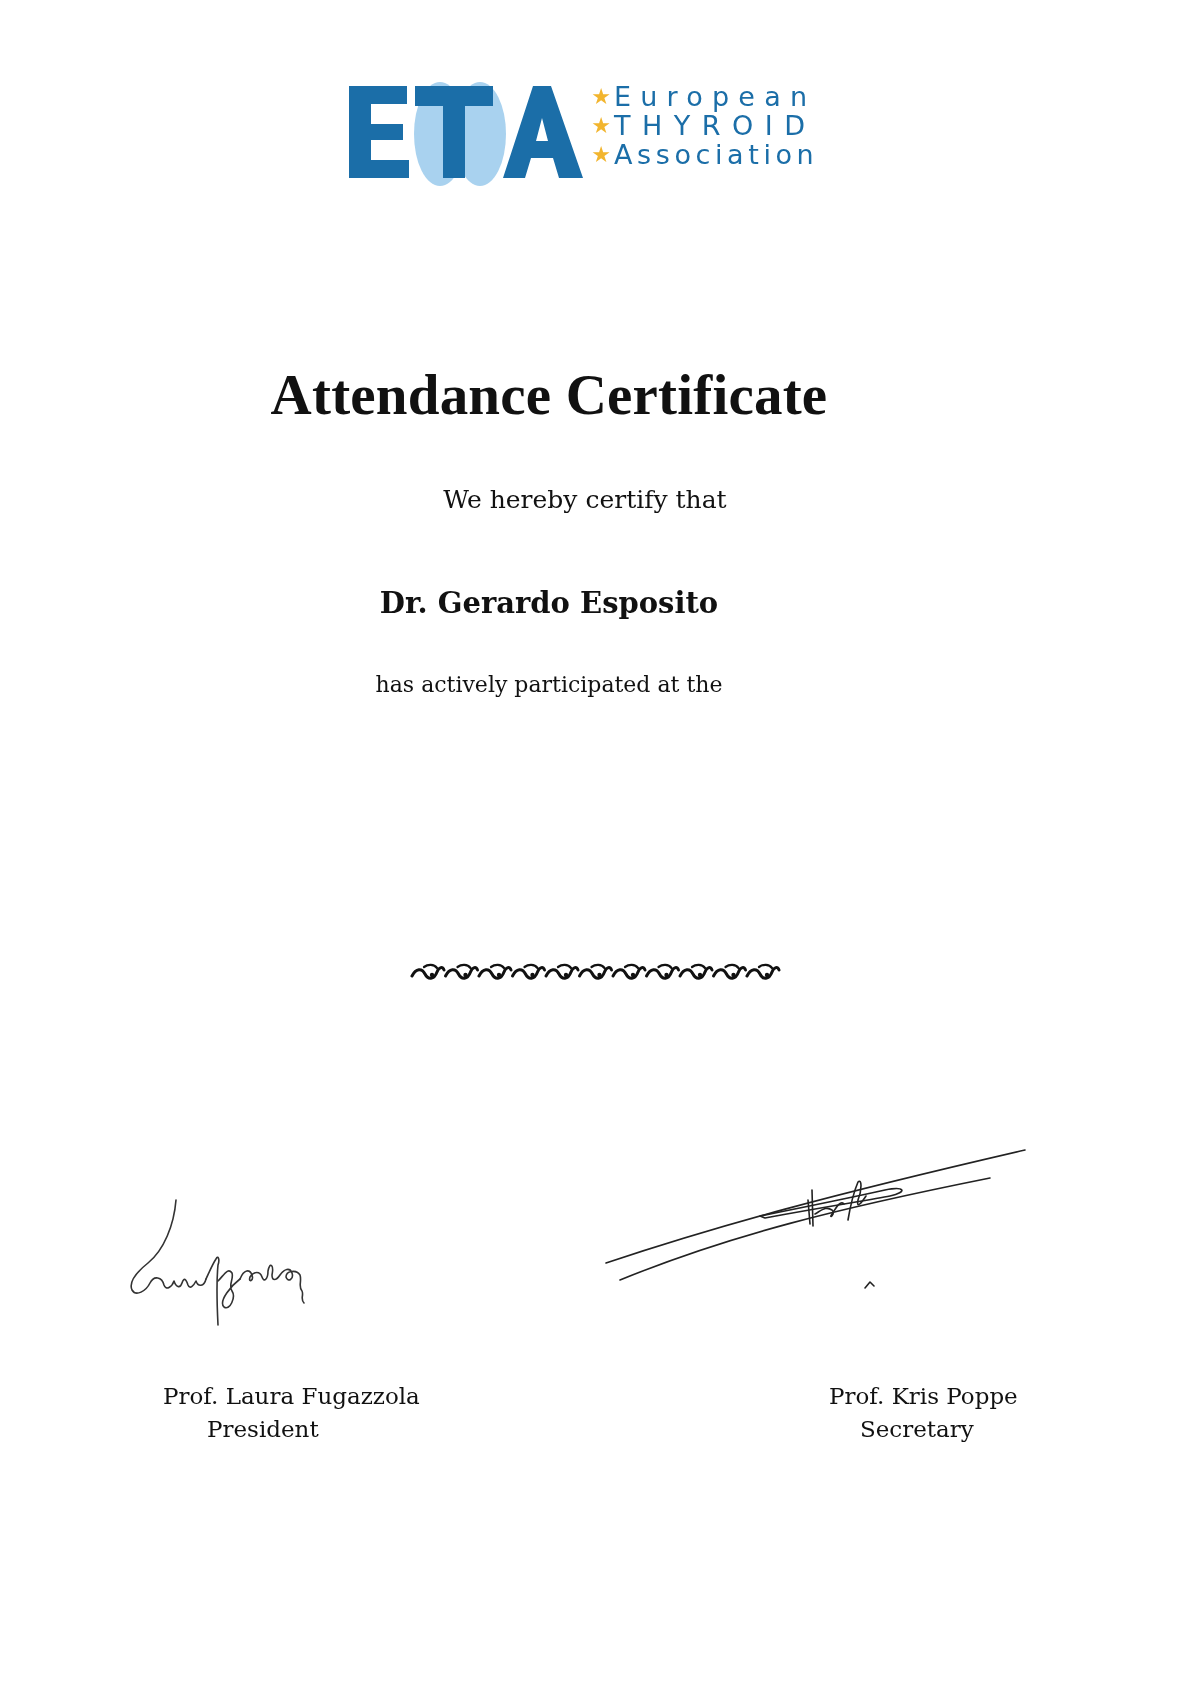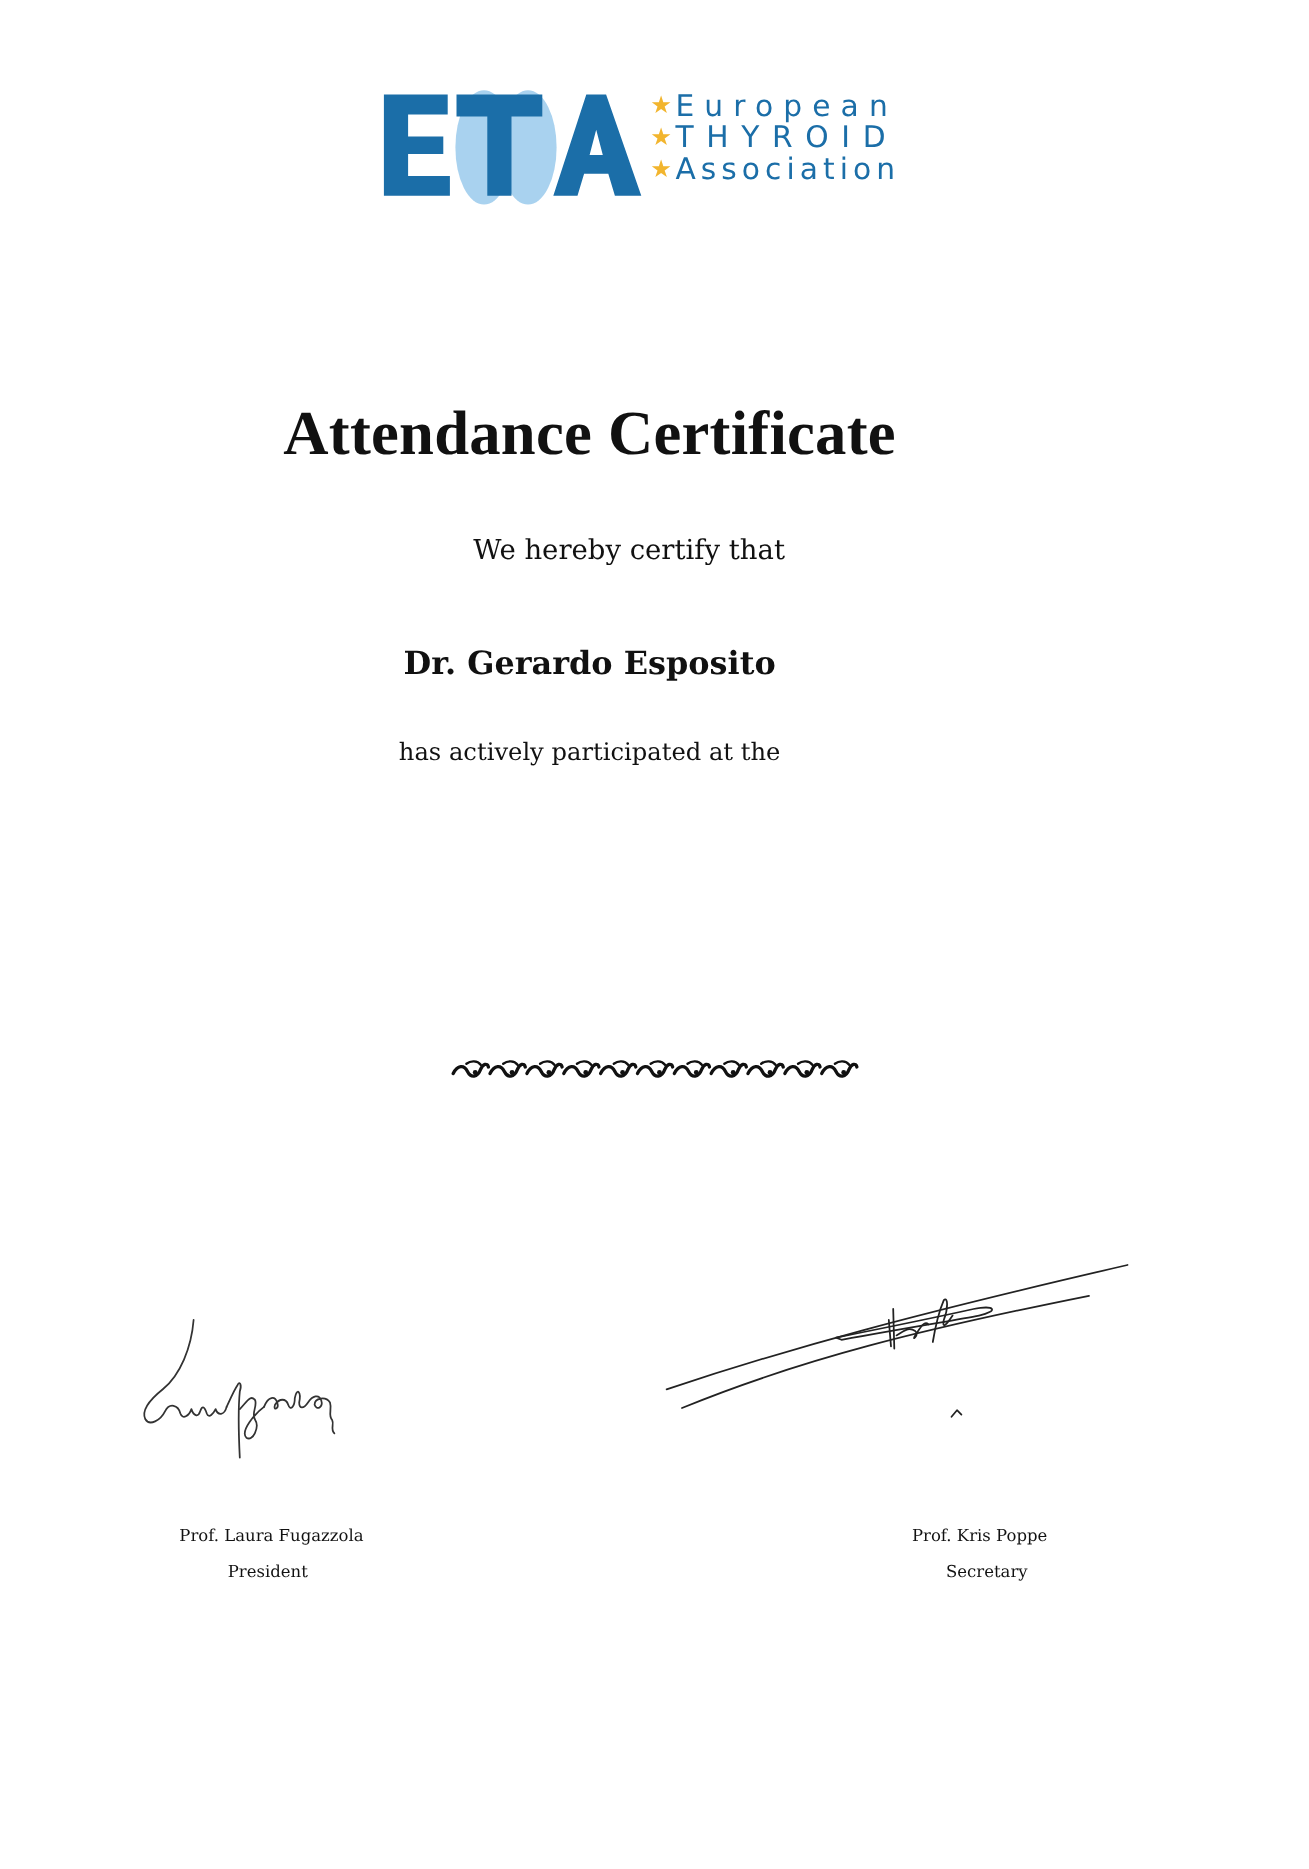--- a/index.html
+++ b/index.html
@@ -1,21 +1,21 @@
 <!DOCTYPE html>
 <html><head>
   <meta charset="utf-8">
   <style>
     html, body { margin: 0; padding: 0; background: #ffffff; }
     body {
       width: 1190px; height: 1699px; position: relative; overflow: hidden;
       font-family: "DejaVu Serif", "Liberation Serif", serif; color: #111;
     }
     .abs { position: absolute; }
-    .center { left: 0; width: 1072px; text-align: center; }
+    .center { left: 13px; width: 1072px; text-align: center; }
 
     
     .logo { left: 345px; top: 78px; width: 490px; height: 110px; }
     .logo-eta {
       position: absolute; left: 0; top: 0; width: 240px; height: 110px;
     }
     .logo-text {
       position: absolute; left: 243px; top: 4px;
       font-family: "DejaVu Sans", "Liberation Sans", sans-serif;
       color: #1b6ea8; font-size: 27px; line-height: 29px;
@@ -34,21 +34,21 @@
     .recipient { top: 564px; font-size: 29px; font-weight: bold; line-height: 38px; margin-top: 20px; }
     .participated { top: 669px; font-size: 22px; line-height: 32px; }
     .meeting {
       top: 781px; font-size: 25px; font-weight: bold; line-height: 38px;
     }
     .meeting sup { font-size: 15px; vertical-align: 9px; line-height: 0; }
 
     .sig1 { left: 120px; top: 1195px; width: 210px; height: 140px; }
     .sig2 { left: 600px; top: 1140px; width: 440px; height: 160px; }
 
-    .signer { font-size: 15px; line-height: 33px; }
+    .signer { font-size: 23px; line-height: 33px; }
     .signer-left { left: 163px; top: 1380px; }
     .signer-left .role { padding-left: 44px; }
     .signer-right { left: 818px; top: 1380px; margin-left: 11px; }
     .signer-right .role { padding-left: 31px; }
   </style>
 </head>
 <body>
 
 <div class="abs logo">
   <svg class="logo-eta" viewBox="0 0 240 110" xmlns="http://www.w3.org/2000/svg">

